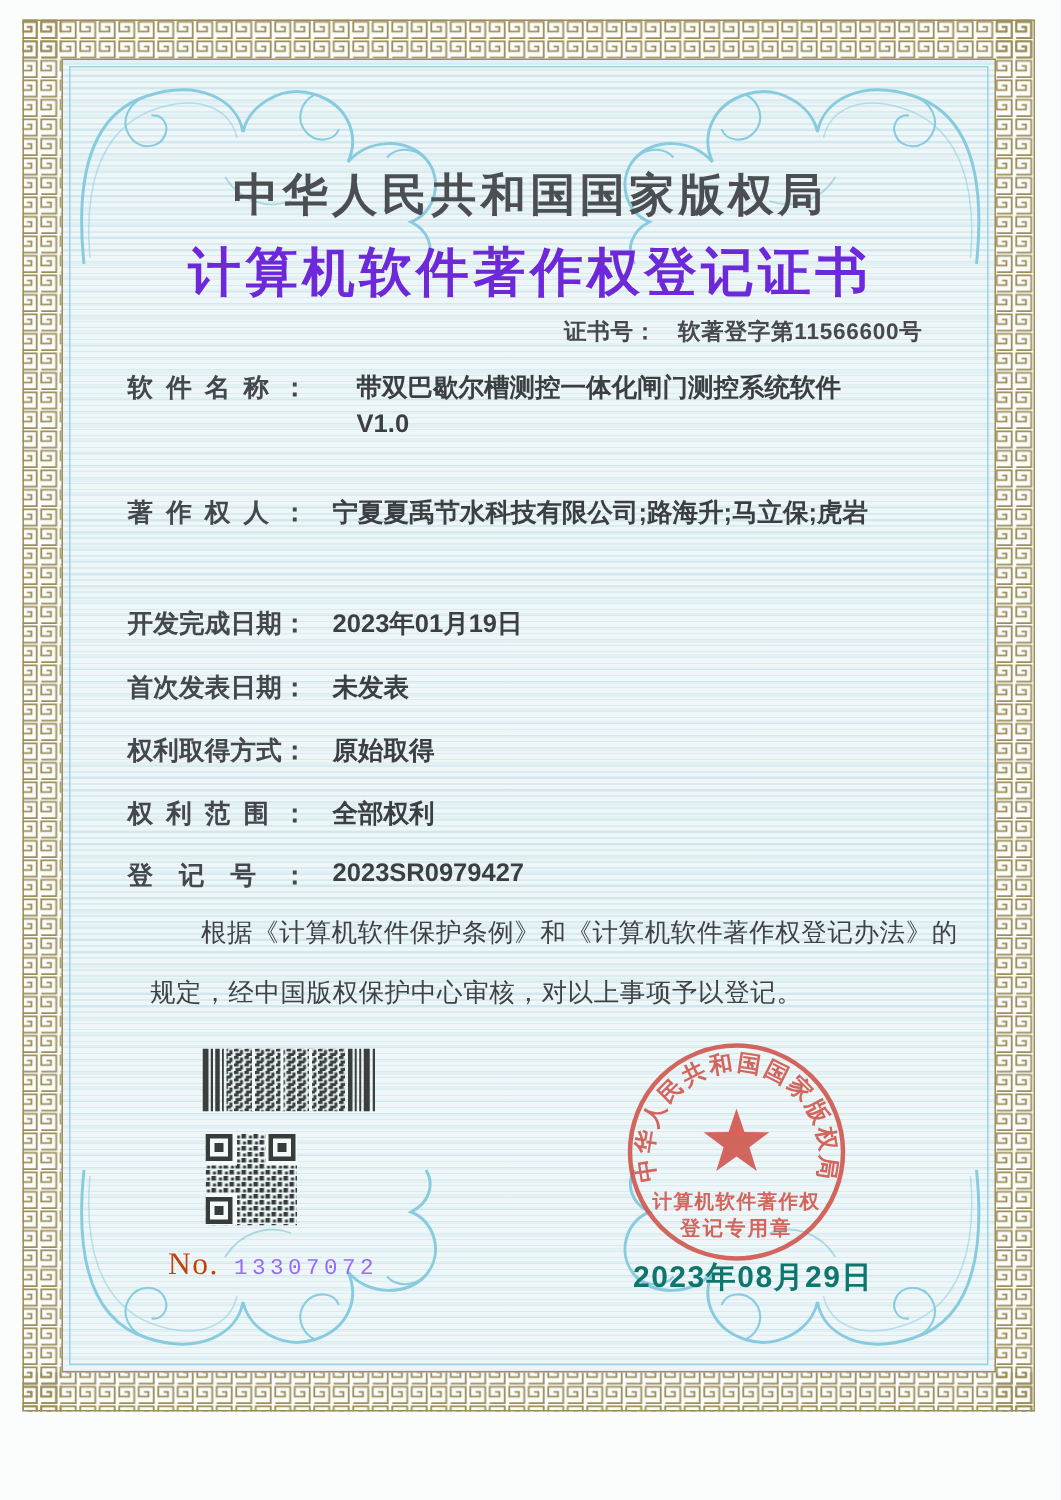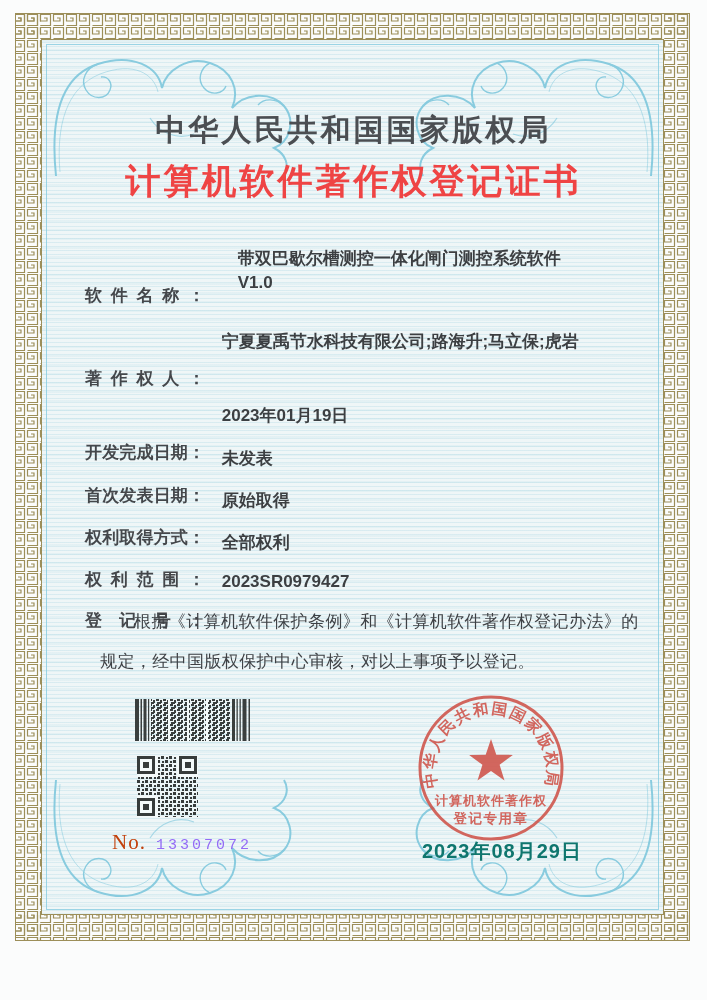--- a/index.html
+++ b/index.html
@@ -23,31 +23,31 @@
   svg.frame{position:absolute;left:0;top:0;pointer-events:none;}
   .content{position:absolute;left:0;top:0;width:707px;height:1000px;}
   .authority{
     position:absolute;left:0;top:110px;width:707px;text-align:center;
     font-family:"Liberation Serif", serif;
     font-size:30px;font-weight:600;letter-spacing:3px;color:#4b4e52;
   }
   .cert-title{
     position:absolute;left:0;top:158px;width:707px;text-align:center;
     font-family:"Liberation Serif", serif;
-    font-size:35px;font-weight:700;letter-spacing:3px;color:#ef4444;
+    font-size:35px;font-weight:700;letter-spacing:3px;color:#6d28d9;
   }
   .cert-no{
     position:absolute;top:212px;right:92px;
     font-size:15px;font-weight:700;color:#46494d;letter-spacing:.5px;
   }
   .cert-no .val{margin-left:14px;}
   .row{position:absolute;left:85px;font-size:17px;font-weight:700;color:#3c3f42;}
   .lbl{
     display:inline-block;width:120px;vertical-align:top;
-    text-align:justify;text-align-last:justify;color:#44474b;margin-top:37px;
+    text-align:justify;text-align-last:justify;color:#44474b;
   }
   .val-col{display:inline-block;vertical-align:top;margin-left:28px;max-width:430px;}
   .val-col div{line-height:24px;}
   .single .val-col{margin-left:12px;}
   .statement{
     position:absolute;left:100px;top:602px;width:547px;
     font-size:17px;font-weight:400;line-height:40px;letter-spacing:.4px;
     text-indent:2em;color:#3e4145;
   }
   .serial{position:absolute;left:112px;top:830px;font-size:21px;}
@@ -100,20 +100,23 @@
     <use href="#flourish" transform="translate(50,908) scale(1,-1)"></use>
     <use href="#flourish" transform="translate(657,908) scale(-1,-1)"></use>
   </svg>
 
   <div class="content">
 
     <div class="authority">中华人民共和国国家版权局</div>
 
     <div class="cert-title">计算机软件著作权登记证书</div>
 
+    <div class="cert-no">
+      <span>证书号：</span><span class="val">软著登字第11566600号</span>
+    </div>
 
     <div class="row" style="top:247px">
       <span class="lbl">软件名称：</span>
       <span class="val-col">
         <div>带双巴歇尔槽测控一体化闸门测控系统软件</div>
         <div>V1.0</div>
       </span>
     </div>
 
     <div class="row single" style="top:330px">

